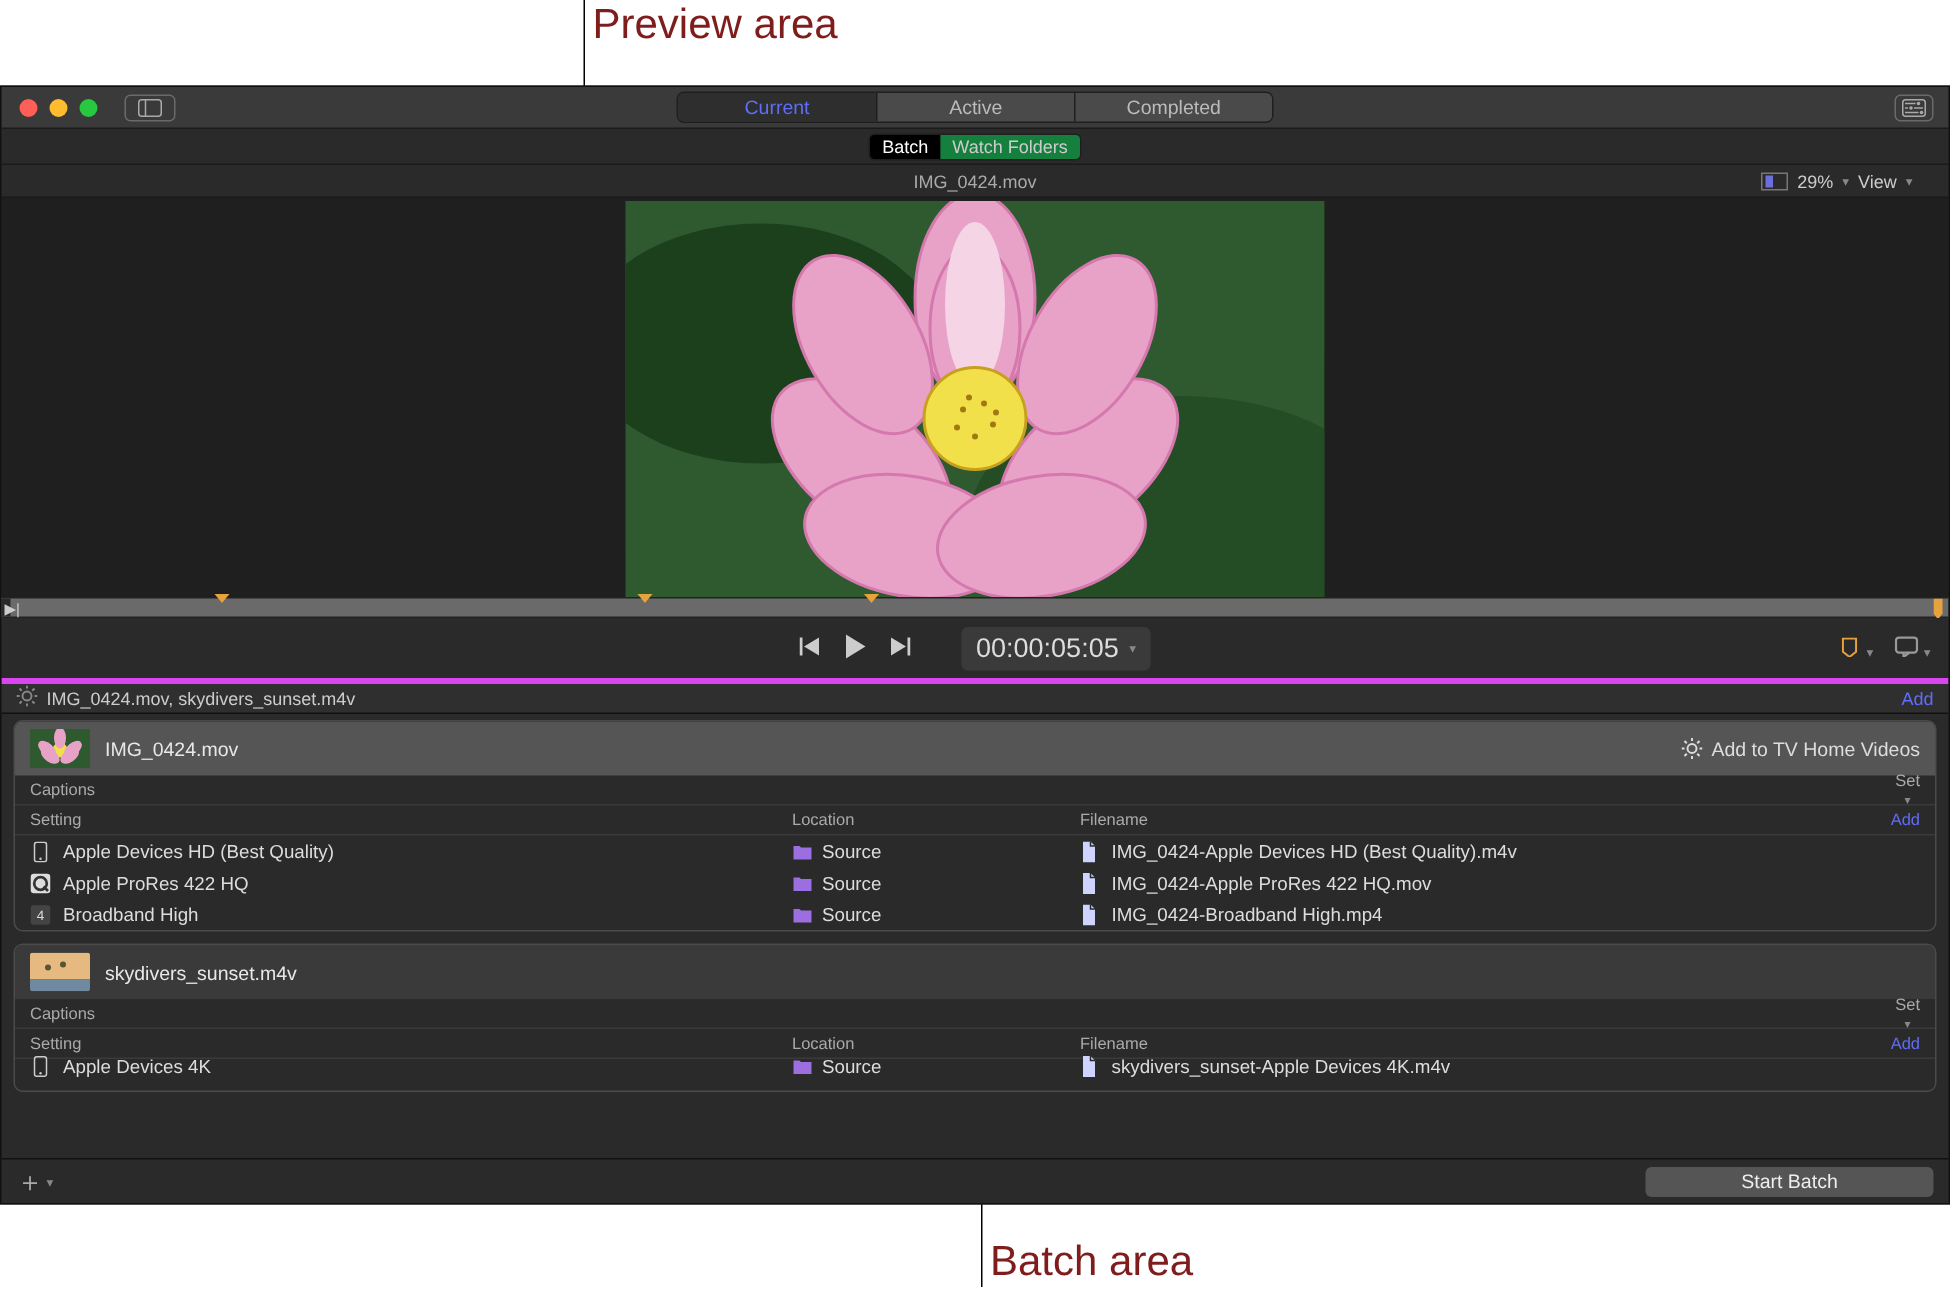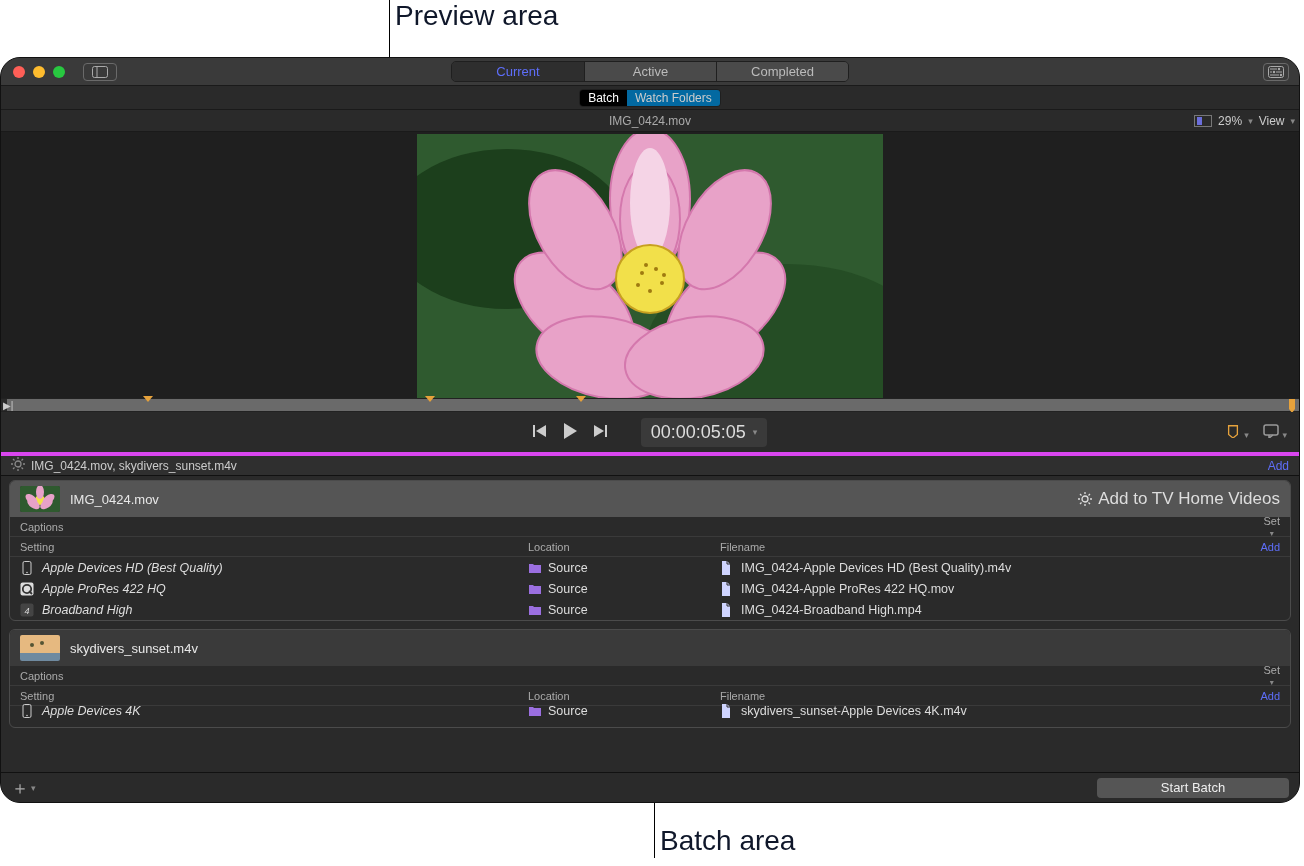--- a/index.html
+++ b/index.html
@@ -5,27 +5,27 @@
   * { box-sizing: border-box; margin: 0; padding: 0; }
   body {
     font-family: -apple-system, BlinkMacSystemFont, "Helvetica Neue", Arial, sans-serif;
     background: #fff;
     width: 1304px;
     height: 866px;
     position: relative;
     color: #b8b8b8;
     font-size: 13px;
   }
-  .callout-label { position:absolute; font-size:28px; color:#0f172a; font-weight:400; }
+  .callout-label { position:absolute; font-size:28px; color:#7f1d1d; font-weight:400; }
   .callout-line { position:absolute; background:#000; }
   .app {
     position:absolute;
     top:57px; left:0; width:1300px; height:746px;
     background:#2a2a2a;
-    border-radius:20px;
+    border-radius:0;
     overflow:hidden;
     border:1px solid #111;
   }
   
   .titlebar {
     height:28px;
     background:#3a3a3a;
     border-bottom:1px solid #1a1a1a;
     display:flex;
     align-items:center;
@@ -73,32 +73,32 @@
   
   .subtabbar {
     height:24px; background:#2a2a2a;
     display:flex; align-items:center; justify-content:center;
     border-bottom:1px solid #1a1a1a;
   }
   .subseg {
     display:flex; border-radius:4px; overflow:hidden; border:1px solid #1f1f1f;
   }
   .subseg .s {
-    padding:1px 8px; font-size:12px; background:#0369a1; color:#ccc; cursor:pointer;
+    padding:1px 8px; font-size:12px; background:#15803d; color:#ccc; cursor:pointer;
   }
   .subseg .s.active { background:#000000; color:#fff; }
   
   .filebar {
     height:22px; background:#2a2a2a;
     display:flex; align-items:center;
     position:relative;
     border-bottom:1px solid #1a1a1a;
   }
   .filebar .fn { position:absolute; left:50%; transform:translateX(-50%); color:#aaa; font-size:12px;}
-  .viewctrls { position:absolute; right:4px; display:flex; align-items:center; gap:6px; font-size:12px; color:#ccc;}
+  .viewctrls { position:absolute; right:24px; display:flex; align-items:center; gap:6px; font-size:12px; color:#ccc;}
   .viewctrls .aspecticon { width:18px; height:12px; border:1px solid #777; position:relative;}
   .viewctrls .aspecticon::after { content:""; position:absolute; left:2px; top:1px; width:5px; height:8px; background:#6b6edb;}
   .viewctrls .chev { font-size:9px; color:#888; }
   
   .preview {
     height:266px;
     background:#1f1f1f;
     display:flex; align-items:flex-end; justify-content:center;
     position:relative;
   }
@@ -167,21 +167,21 @@
   .jobhead {
     height:36px;
     background:#555;
     display:flex; align-items:center;
     padding:0 10px;
     gap:10px;
   }
   .jobhead .thumb { width:40px; height:26px; border-radius:2px; background:#333; overflow:hidden; position:relative;}
   .jobhead .thumb svg { width:100%; height:100%; }
   .jobhead .jname { color:#e8e8e8; font-size:13px; }
-  .jobhead .jaction { margin-left:auto; display:flex; align-items:center; gap:6px; color:#ddd; cursor:pointer; font-size:17px;}
+  .jobhead .jaction { margin-left:auto; display:flex; align-items:center; gap:6px; color:#ddd; cursor:pointer; font-size:13px;}
   .jobhead .jaction svg { width:14px; height:14px; }
   .caprow {
     height:20px; display:flex; align-items:center; padding:0 10px;
     font-size:11px; color:#aaa;
     border-bottom:1px solid #3a3a3a;
   }
   .caprow .r { margin-left:auto; display:flex; align-items:center; gap:2px; cursor:pointer;flex-direction:column;}
   .caprow .chev{font-size:8px;color:#888;}
   .colhdr {
     height:20px; display:flex; align-items:center; padding:0 10px;
@@ -189,21 +189,21 @@
     border-bottom:1px solid #3a3a3a;
   }
   .colhdr .c1{flex:0 0 508px;}
   .colhdr .c2{flex:0 0 192px;}
   .colhdr .c3{flex:1;}
   .colhdr .add{color:#5e6ef9;cursor:pointer;}
   .outrow {
     height:21px; display:flex; align-items:center; padding:0 10px;
     font-size:12.5px; color:#ddd;
   }
-  .outrow .c1{flex:0 0 508px;display:flex;align-items:center;gap:8px;font-style:italic;}
+  .outrow .c1{flex:0 0 508px;display:flex;align-items:center;gap:8px;}
   .outrow .c2{flex:0 0 192px;display:flex;align-items:center;gap:6px;}
   .outrow .c3{flex:1;display:flex;align-items:center;gap:9px;}
   .seticon{width:14px;height:14px;display:inline-flex;align-items:center;justify-content:center;}
   .seticon svg{width:14px;height:14px;}
   .folder{width:14px;height:12px;color:#9b6fe0;}
   .folder svg{width:100%;height:100%;}
   .doc{width:12px;height:14px;color:#cfd4ff;}
   .doc svg{width:100%;height:100%;}
   
   .footer {

